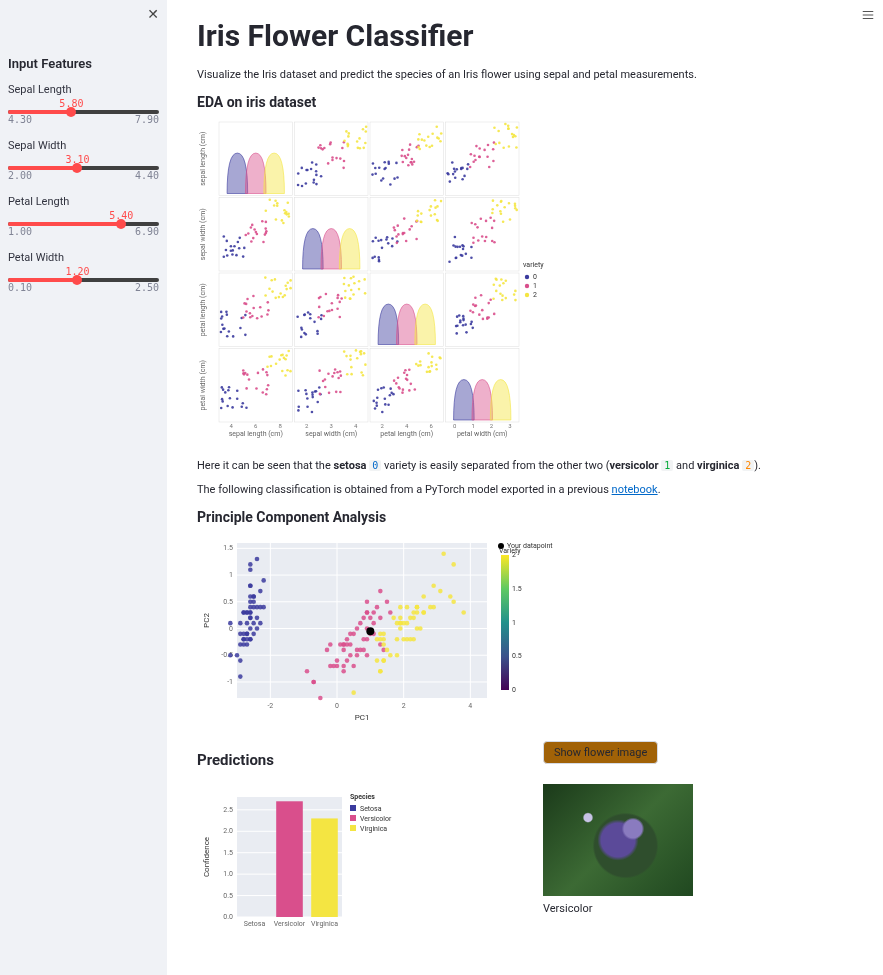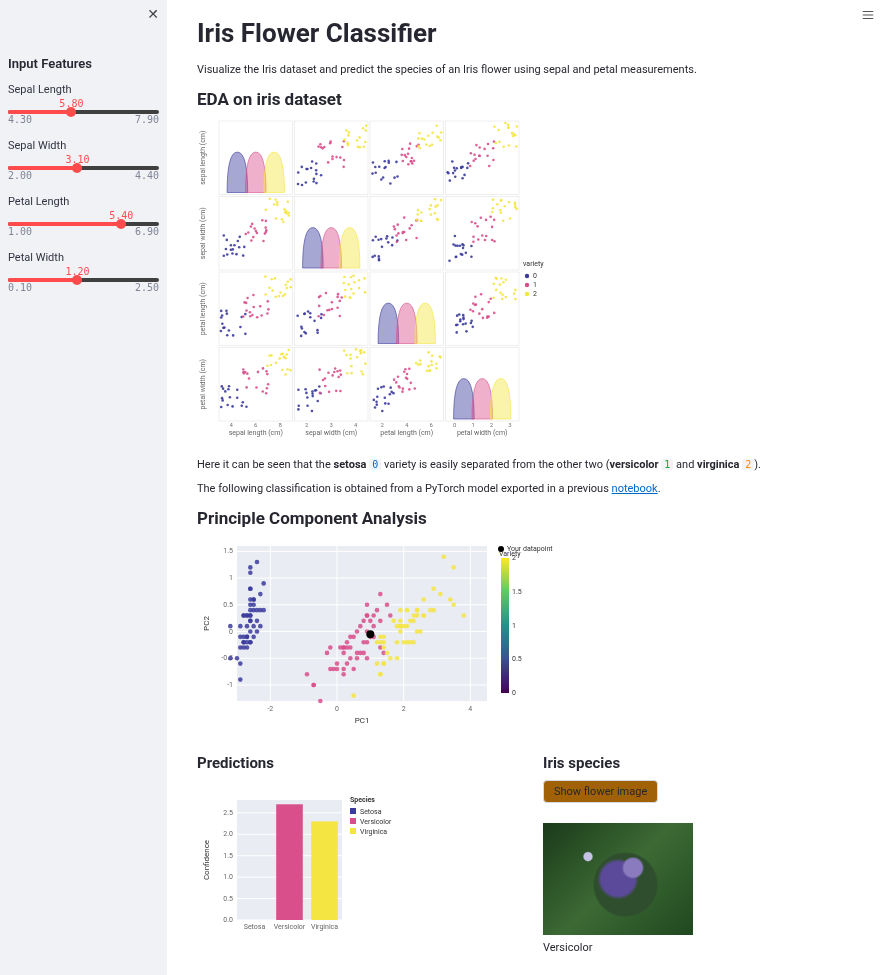--- a/index.html
+++ b/index.html
@@ -83,22 +83,22 @@
     overflow: hidden;
     position: relative;
   }
   .hamburger {
     position: absolute;
     top: 8px; right: 8px;
     cursor: pointer;
     color: #555;
   }
   .hamburger svg { width: 14px; height: 14px; }
-  h1 { font-size: 26px; font-weight: 700; margin-bottom: 14px; }
-  h2 { font-size: 17px; font-weight: 700; margin: 10px 0 8px; }
+  h1 { font-size: 30px; font-weight: 700; margin-bottom: 14px; }
+  h2 { font-size: 14px; font-weight: 700; margin: 10px 0 8px; }
   h3.sub { font-size: 15px; font-weight: 700; margin: 10px 0 8px; }
   p { font-size: 11px; line-height: 1.5; margin-bottom: 8px; }
   .code-badge {
     font-family: monospace;
     font-size: 10px;
     background: #f1f3f4;
     padding: 0 3px;
     border-radius: 2px;
   }
   .code-badge.b0 { color: #0068c9; }
@@ -1081,19 +1081,18 @@
           <text x="153" y="22" class="legend-text" font-weight="bold">Species</text>
           <rect x="153" y="28" width="6" height="6" fill="#3b3b9e"></rect>
           <text x="163" y="34" class="legend-text">Setosa</text>
           <rect x="153" y="38" width="6" height="6" fill="#d94f8c"></rect>
           <text x="163" y="44" class="legend-text">Versicolor</text>
           <rect x="153" y="48" width="6" height="6" fill="#f4e542"></rect>
           <text x="163" y="54" class="legend-text">Virginica</text>
         </svg>
     </div>
     <div class="col">
-      <h3 class="sub">Iris species</h3>
       <div class="button">Show flower image</div>
       <div class="flower-img"></div>
       <div class="species-name">Versicolor</div>
     </div>
   </div>
 </div>
 
 </body></html>

